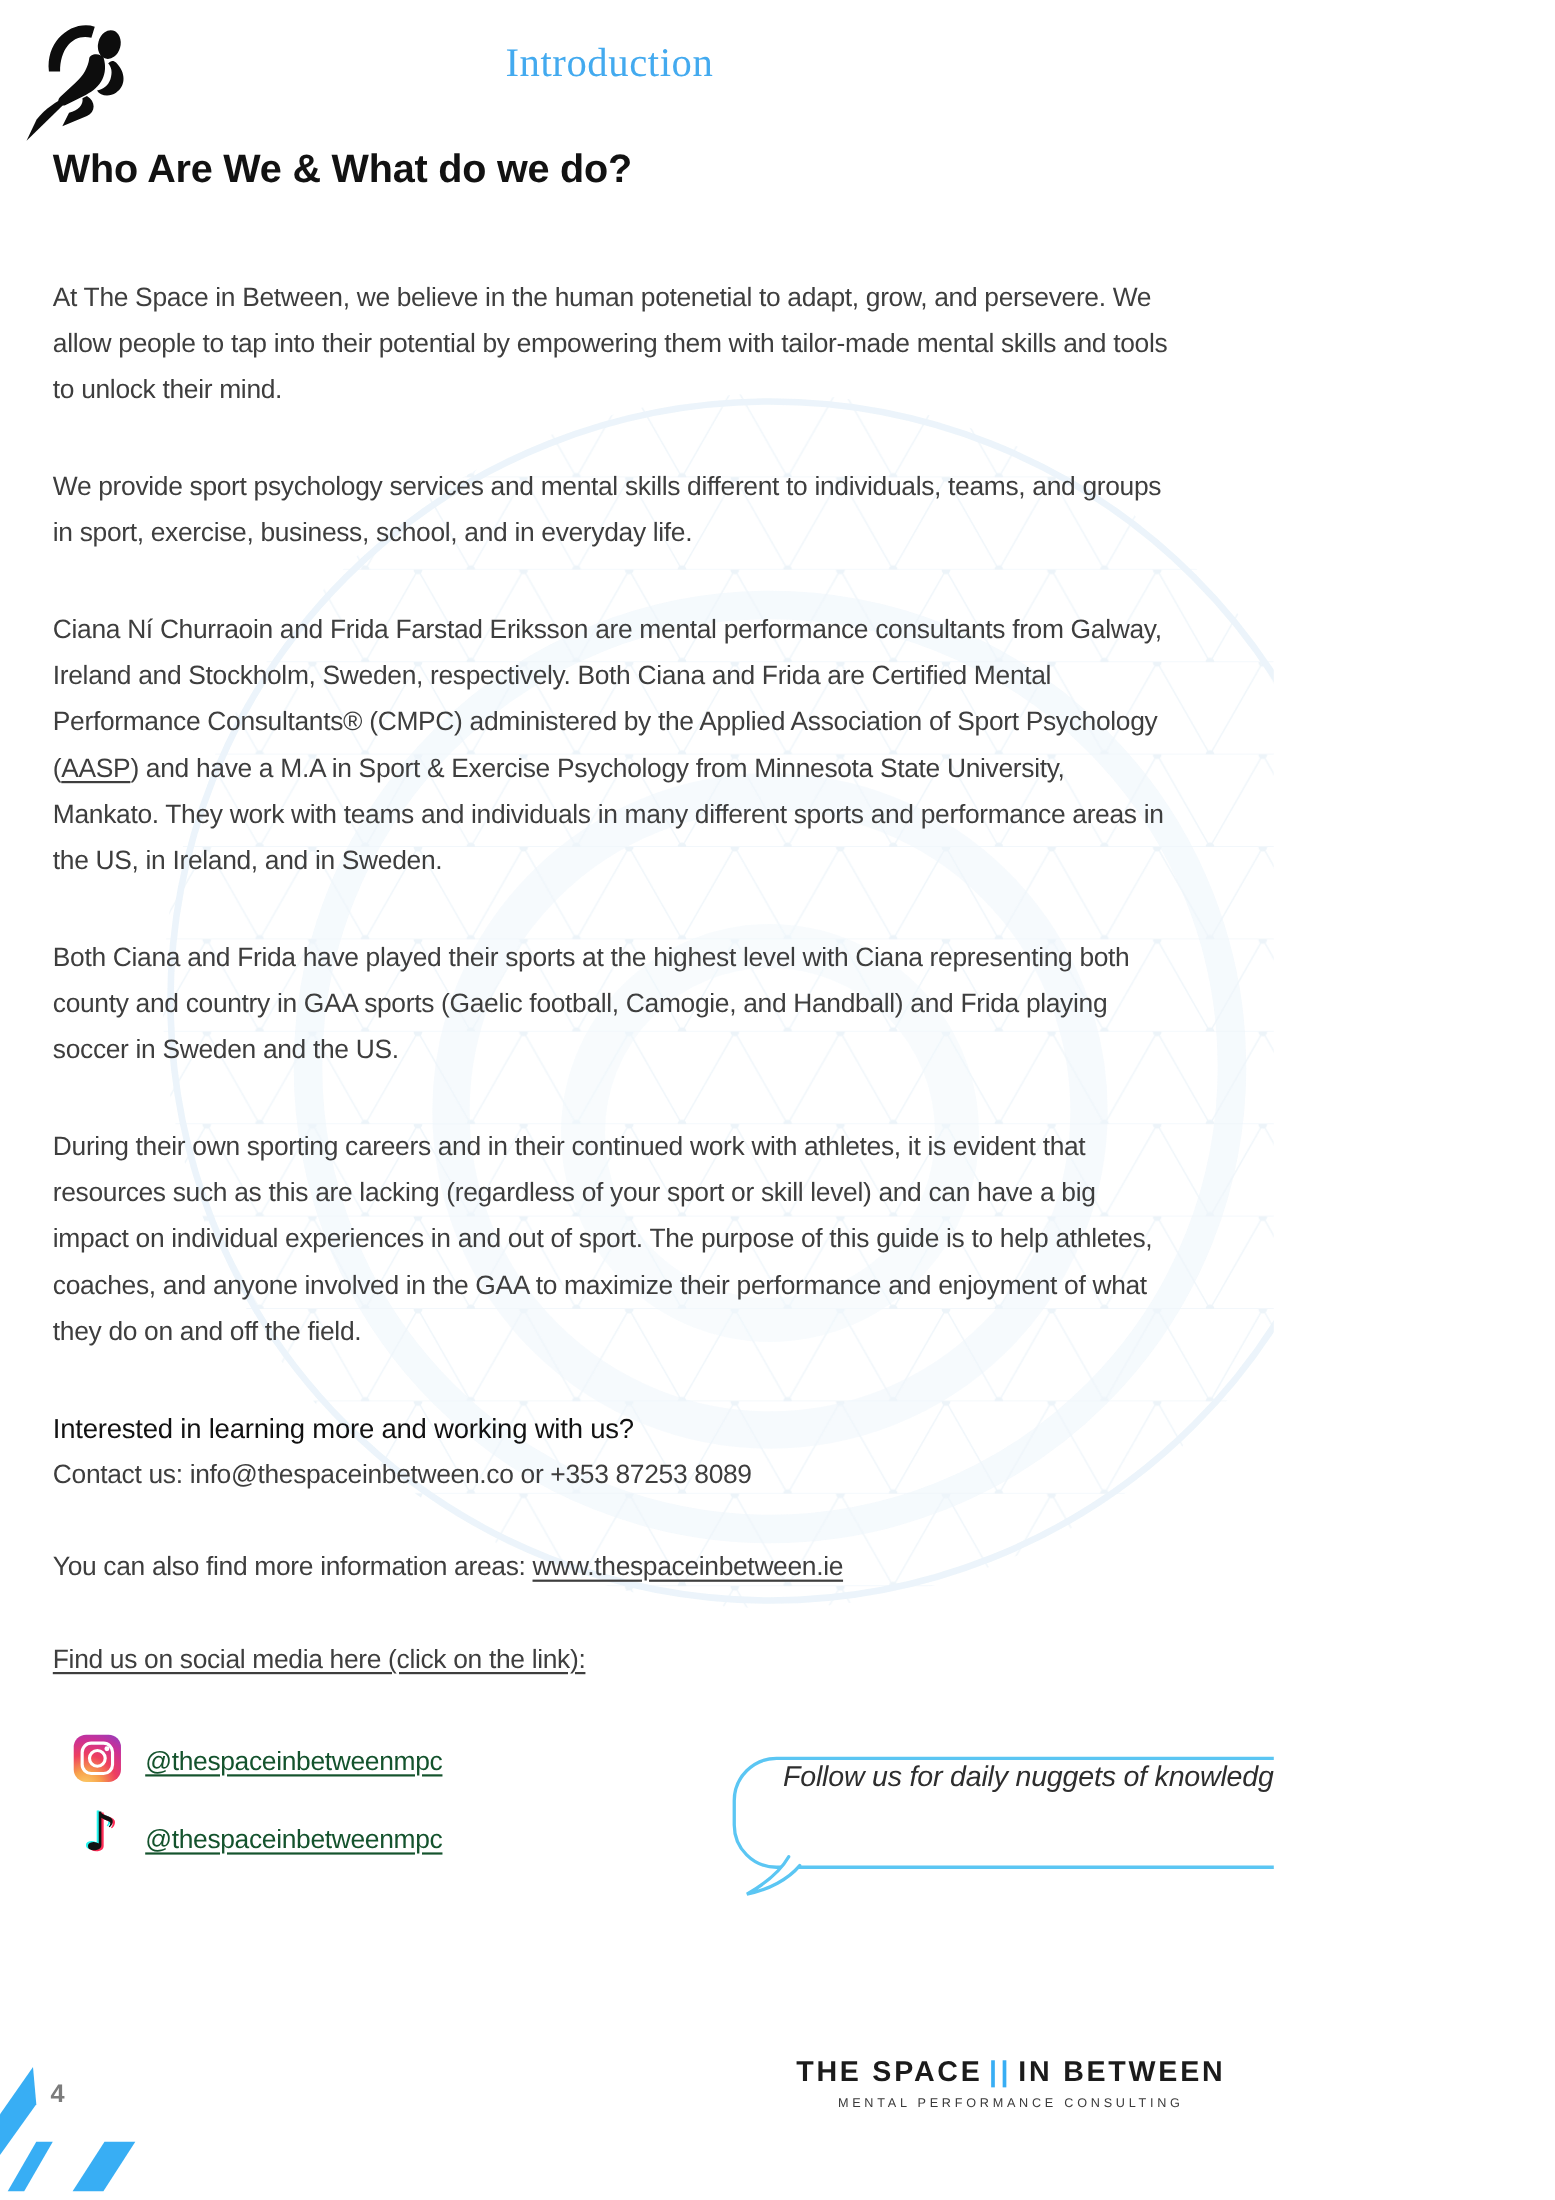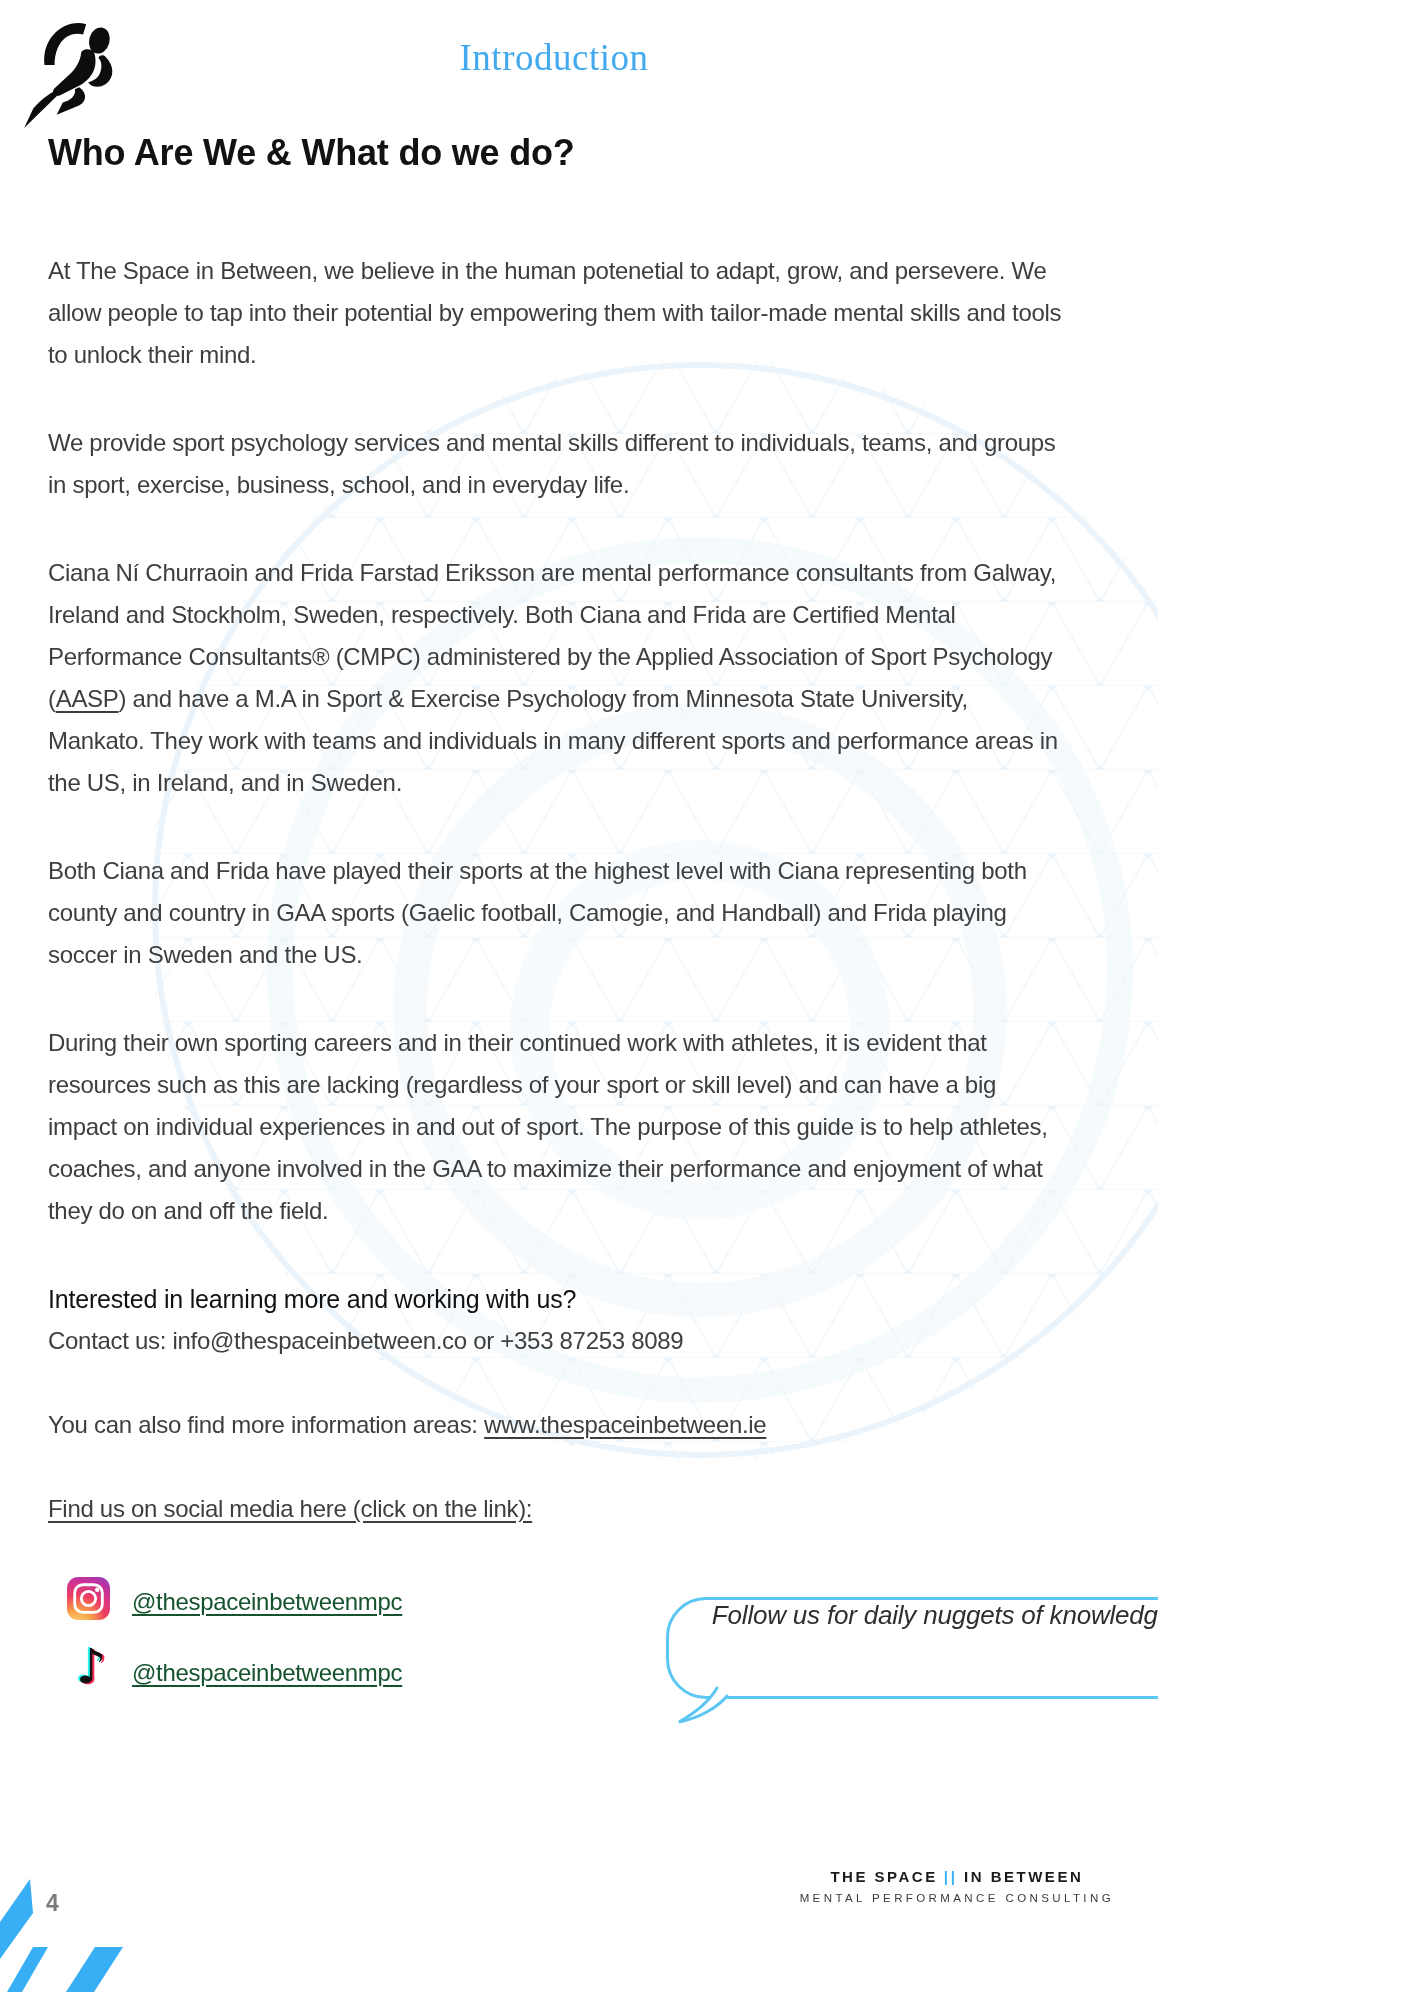--- a/index.html
+++ b/index.html
@@ -54,21 +54,21 @@
   .bubble{
     position:absolute;left:666px;top:1597px;width:546px;height:96px;z-index:2;
     border:3px solid #5bc6f3;border-radius:40px;background:#ffffff;
     display:flex;align-items:flex-start;justify-content:center;
   }
   .bubble-text{font-style:italic;font-size:26px;font-weight:300;letter-spacing:-.2px;color:#2e2e2e;}
   .bubble-tail{position:absolute;left:8px;bottom:-30px;}
   
   .page-number{position:absolute;left:46px;top:1890px;z-index:2;font-size:23px;font-weight:700;color:#7c7c7c;}
   .brand{position:absolute;right:44px;top:1868px;z-index:2;text-align:center;}
-  .brand-main{font-size:15px;font-weight:700;color:#1b1b1b;letter-spacing:2.5px;white-space:nowrap;}
+  .brand-main{font-size:26px;font-weight:700;color:#1b1b1b;letter-spacing:2.5px;white-space:nowrap;}
   .brand-main .bars{color:#38aef4;font-weight:700;padding:0 6px;letter-spacing:3px;}
   .brand-sub{margin-top:7px;font-size:11.5px;font-weight:400;color:#3a3a3a;letter-spacing:3.4px;white-space:nowrap;}
 </style>
 </head>
 <body>
 
 <div class="page">
 
   <svg class="watermark" width="1120" height="1120" viewBox="0 0 1120 1120" aria-hidden="true">
     <defs>

